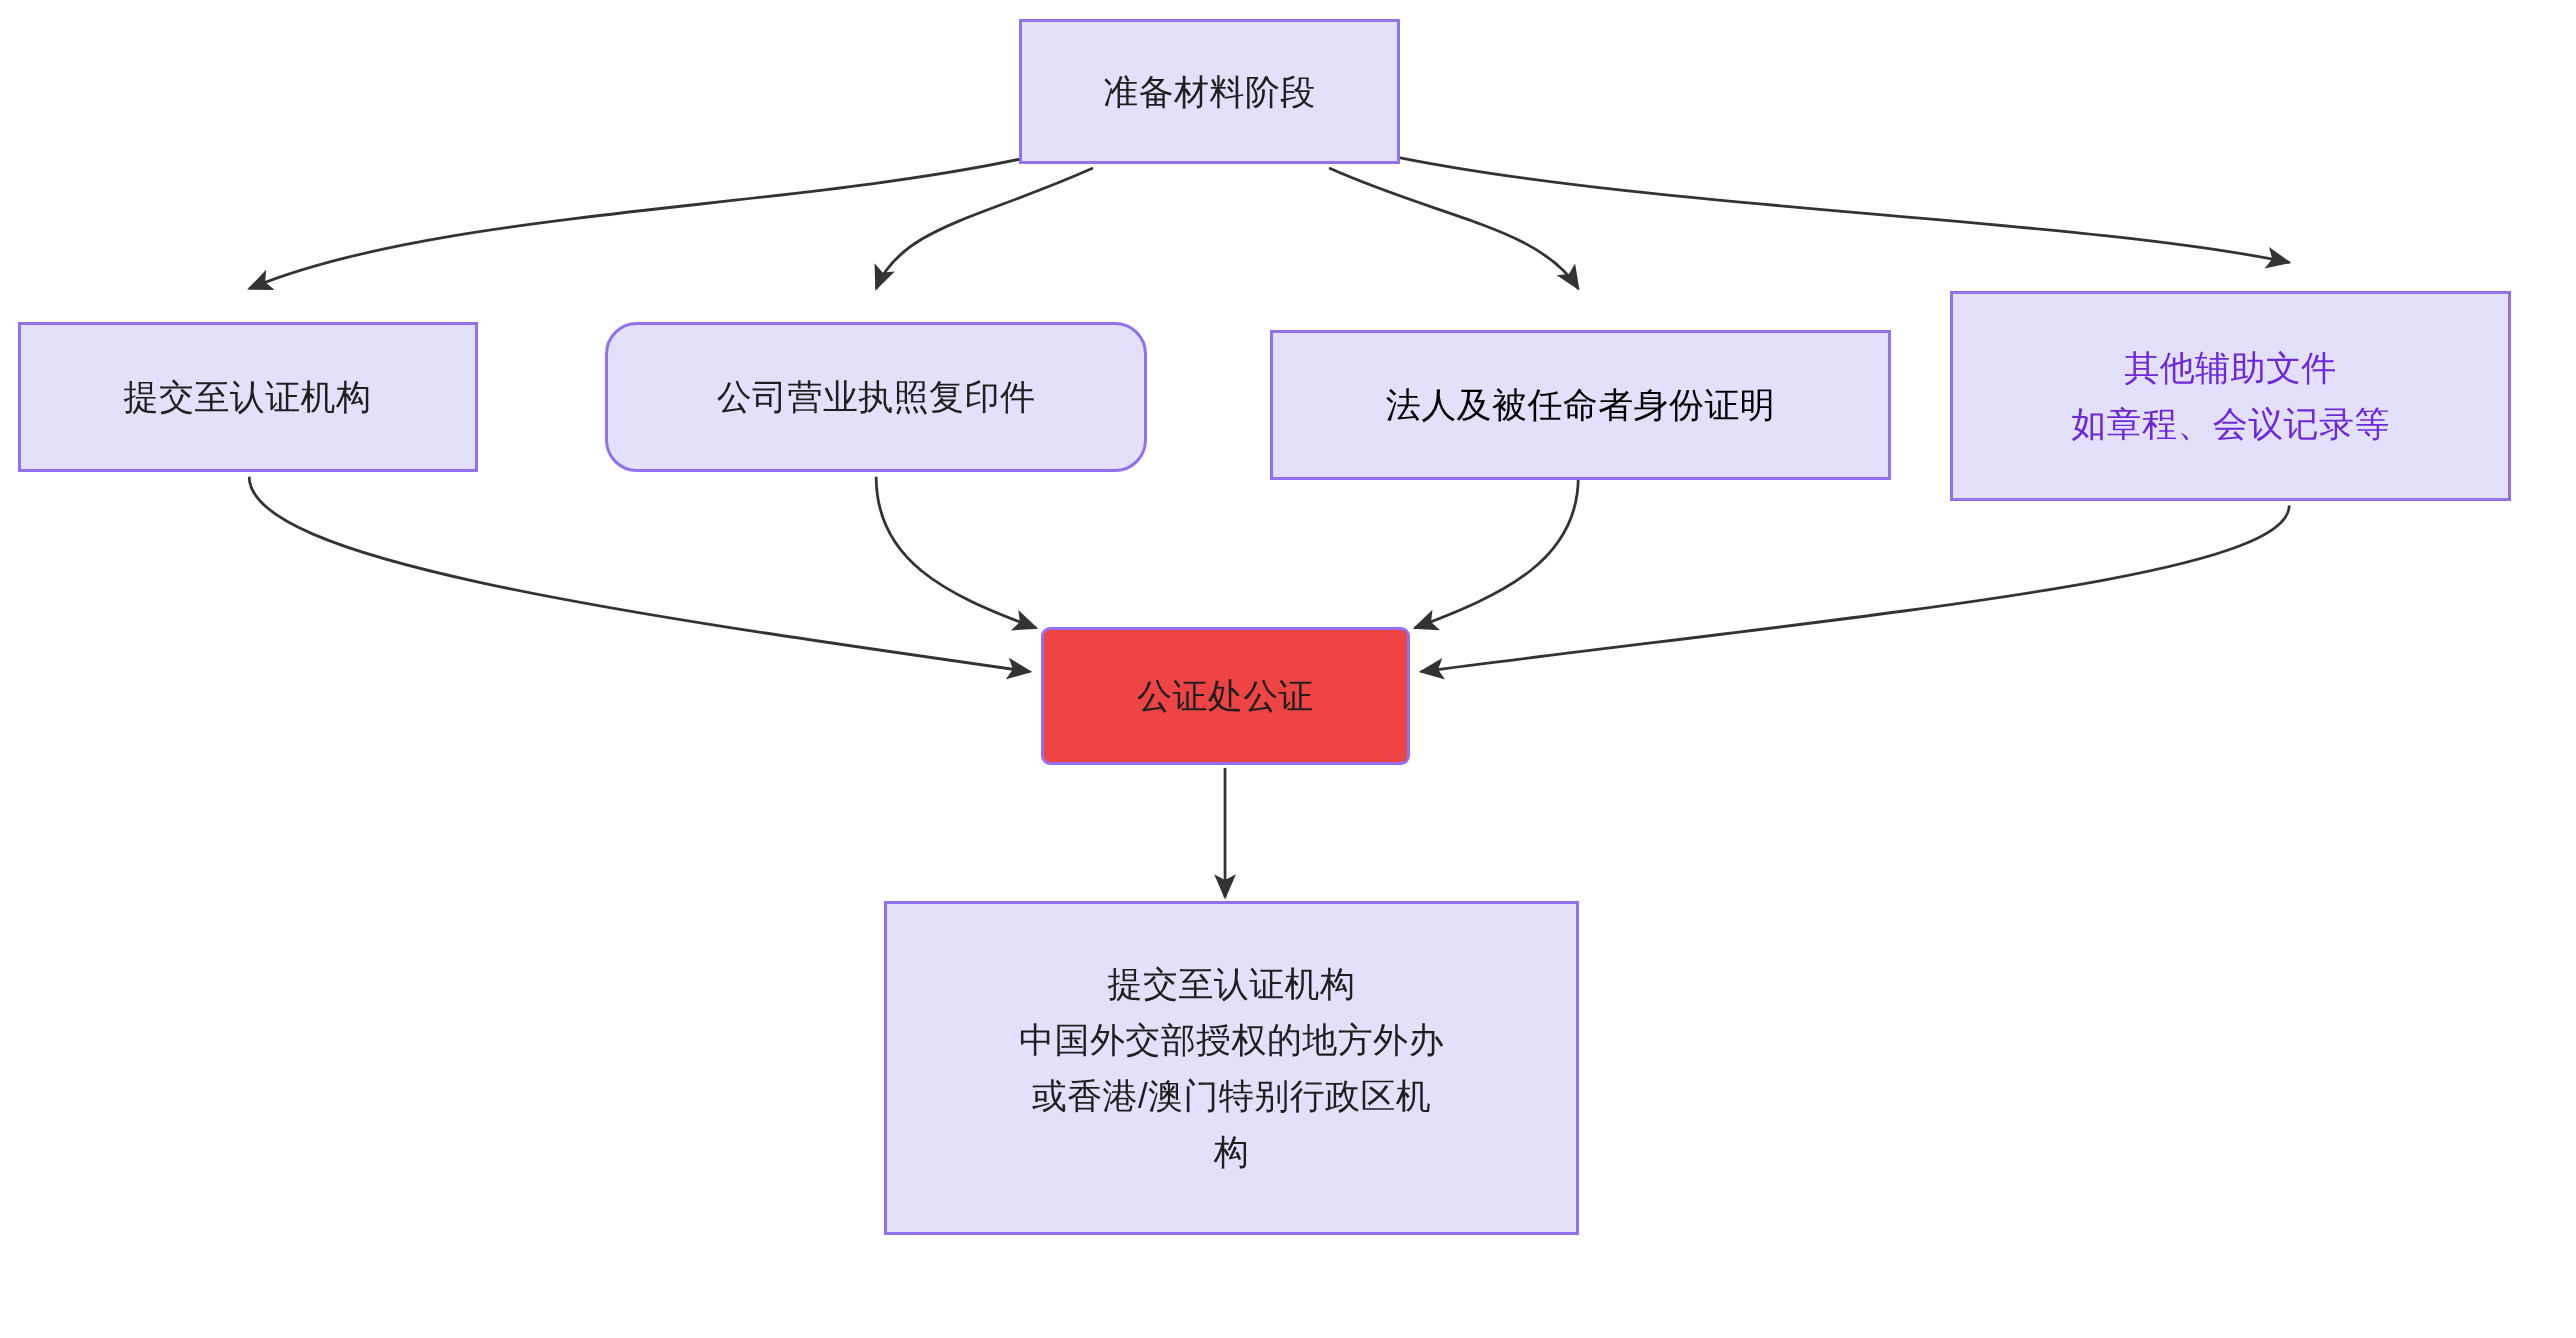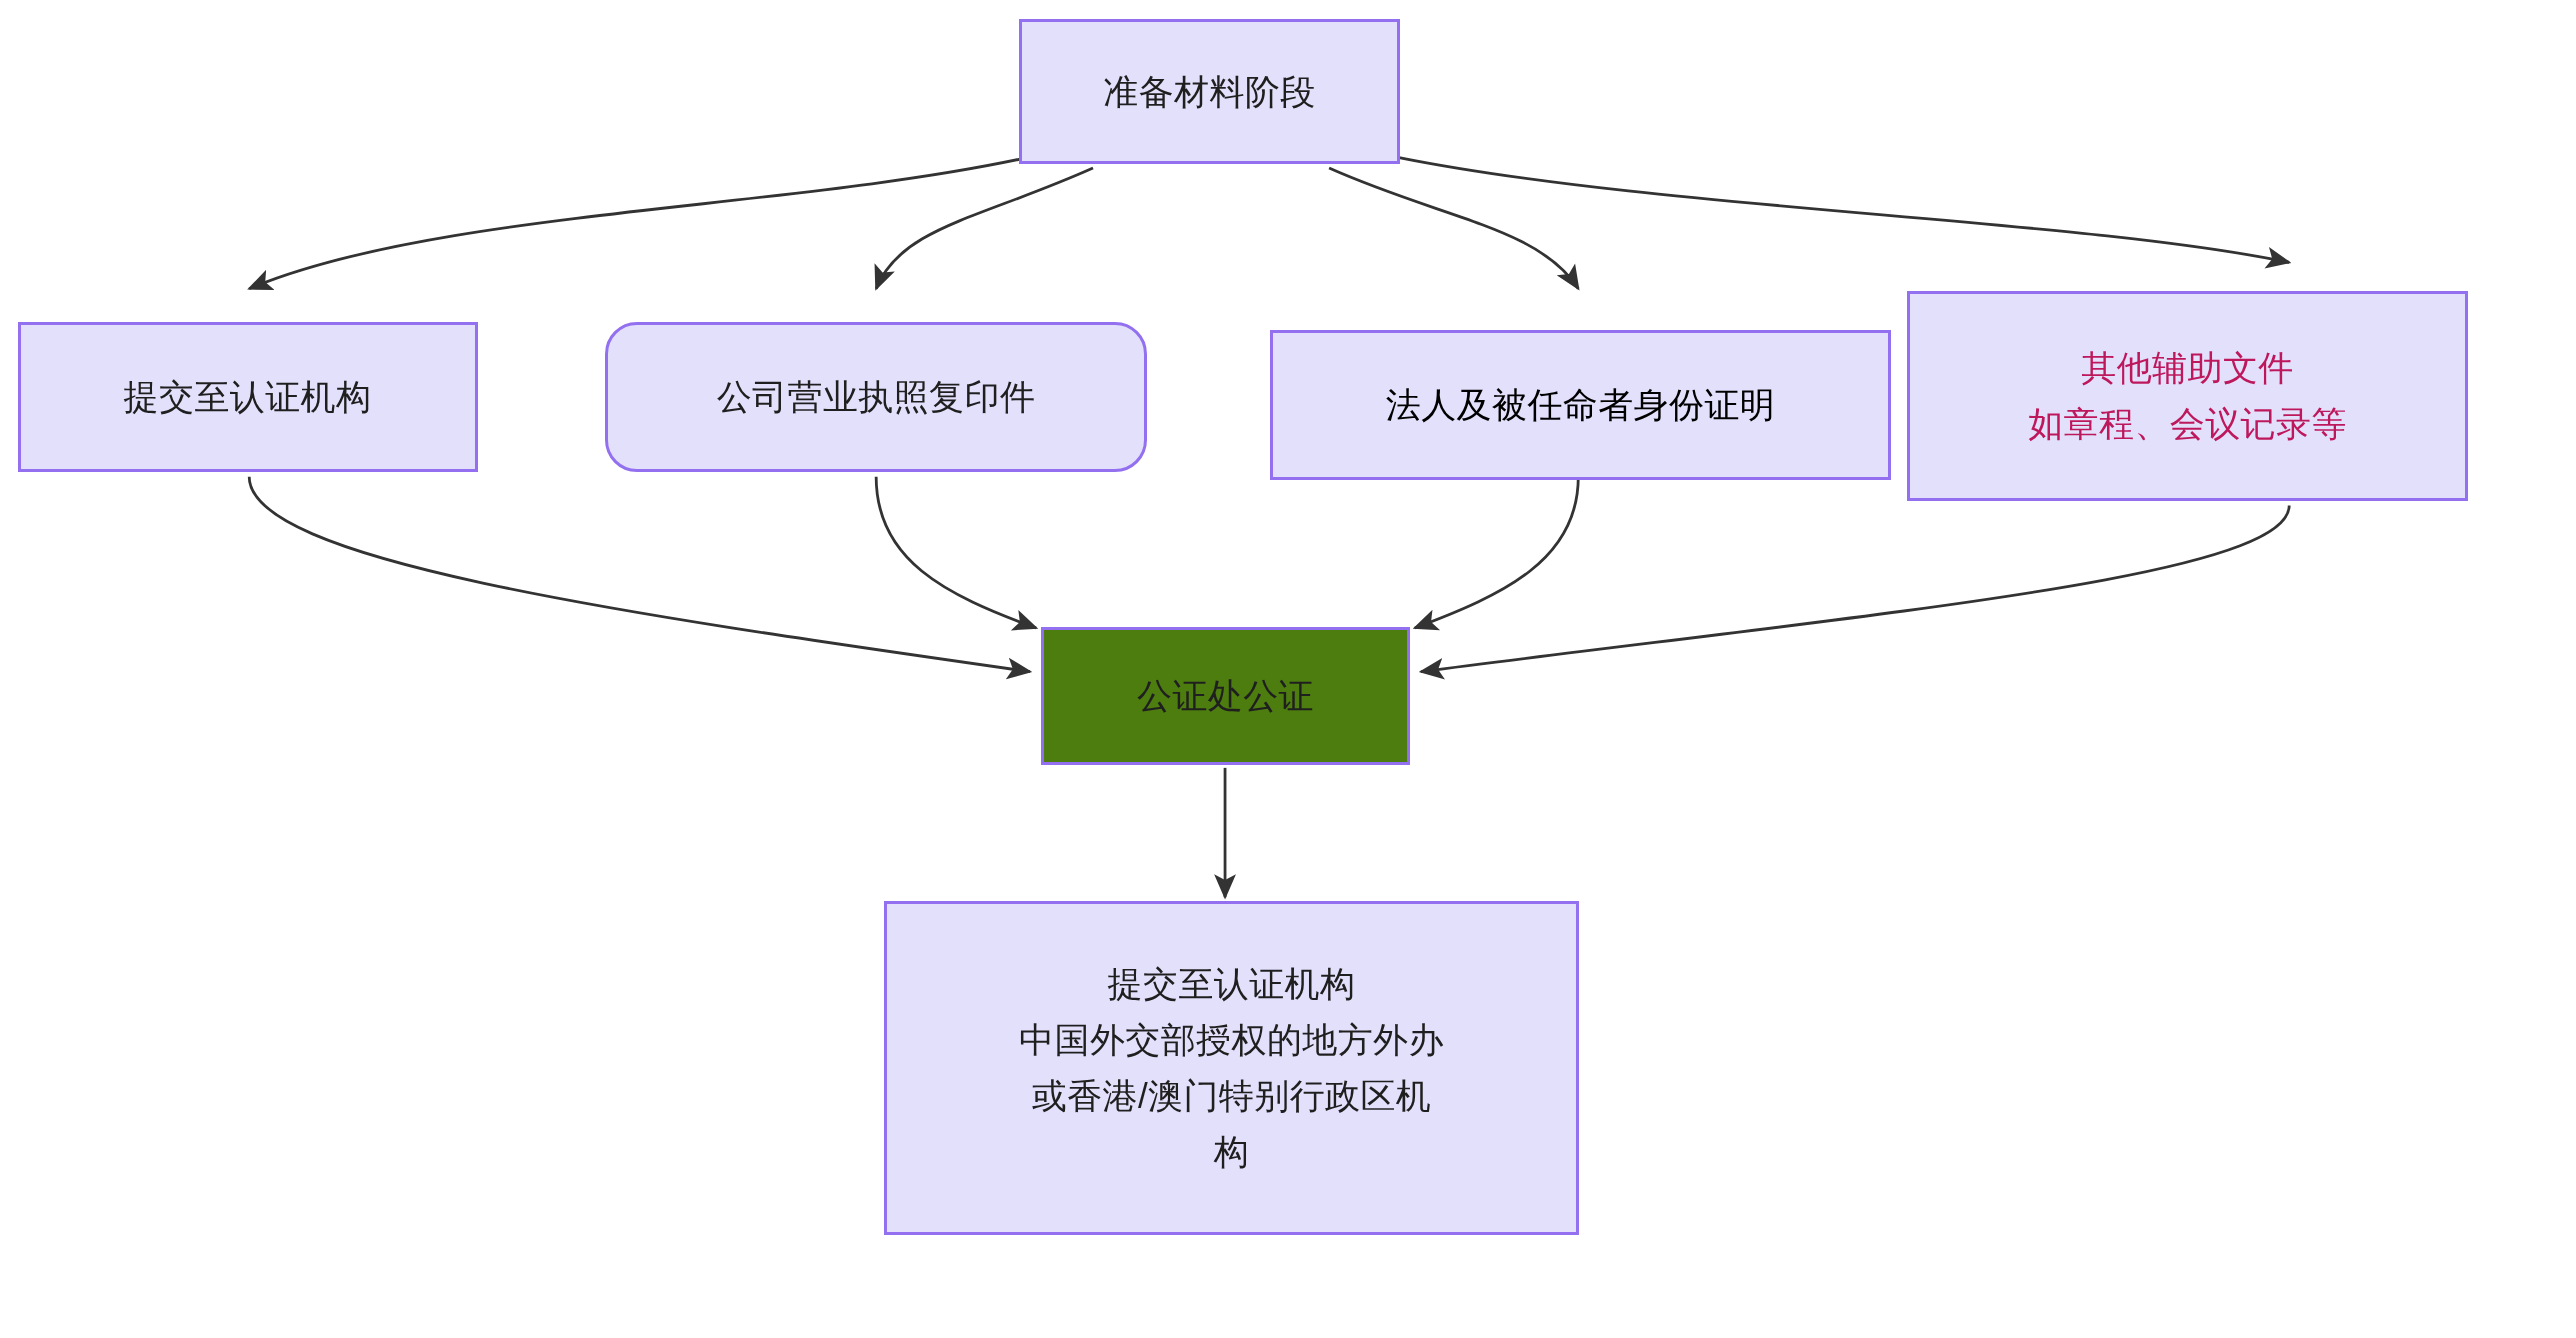--- a/index.html
+++ b/index.html
@@ -71,23 +71,23 @@
         <path d="M 2618 578 C 2618 660, 2150 700, 1625 768" fill="none" stroke="#333333" stroke-width="3.2" marker-end="url(#arrowhead)"></path>
         <path d="M 1401 878 L 1401 1026" fill="none" stroke="#333333" stroke-width="3.2" marker-end="url(#arrowhead)"></path>
       </g>
   </svg>
 
   <div id="nodes">
       <div class="node" style="left: 1019px; top: 19px; width: 381px; height: 145px; background: rgb(227, 224, 251); border-color: rgb(147, 112, 240); color: rgb(31, 31, 31);"><span class="node-label">准备材料阶段</span></div>
       <div class="node" style="left: 17.5px; top: 322px; width: 460px; height: 150px; background: rgb(227, 224, 251); border-color: rgb(147, 112, 240); color: rgb(31, 31, 31);"><span class="node-label">提交至认证机构</span></div>
       <div class="node" style="left: 605px; top: 322px; width: 542px; height: 150px; background: rgb(227, 224, 251); border-color: rgb(147, 112, 240); color: rgb(31, 31, 31); border-radius: 32px;"><span class="node-label">公司营业执照复印件</span></div>
       <div class="node" style="left: 1270px; top: 322px; width: 621px; height: 150px; background: rgb(227, 224, 251); border-color: rgb(147, 112, 240); color: #000000; margin-top: 8px;"><span class="node-label">法人及被任命者身份证明</span></div>
-      <div class="node" style="left: 1907px; top: 291px; width: 561px; height: 210px; background: rgb(227, 224, 251); border-color: rgb(147, 112, 240); color: #be185d;"><span class="node-label">其他辅助文件
+      <div class="node" style="left: 1950px; top: 291px; width: 561px; height: 210px; background: rgb(227, 224, 251); border-color: rgb(147, 112, 240); color: #6d28d9;"><span class="node-label">其他辅助文件
 如章程、会议记录等</span></div>
-      <div class="node" style="left: 1041px; top: 627px; width: 369px; height: 138px; background: #4d7c0f; border-color: rgb(147, 112, 240); color: rgb(31, 31, 31);"><span class="node-label">公证处公证</span></div>
+      <div class="node" style="left: 1041px; top: 627px; width: 369px; height: 138px; background: #ef4444; border-color: rgb(147, 112, 240); color: rgb(31, 31, 31); border-radius: 9px;"><span class="node-label">公证处公证</span></div>
       <div class="node" style="left: 884px; top: 901px; width: 695px; height: 334px; background: rgb(227, 224, 251); border-color: rgb(147, 112, 240); color: rgb(31, 31, 31);"><span class="node-label">提交至认证机构
 中国外交部授权的地方外办
 或香港/澳门特别行政区机
 构</span></div>
     </div>
 
 </div>
 
 
 </body></html>

